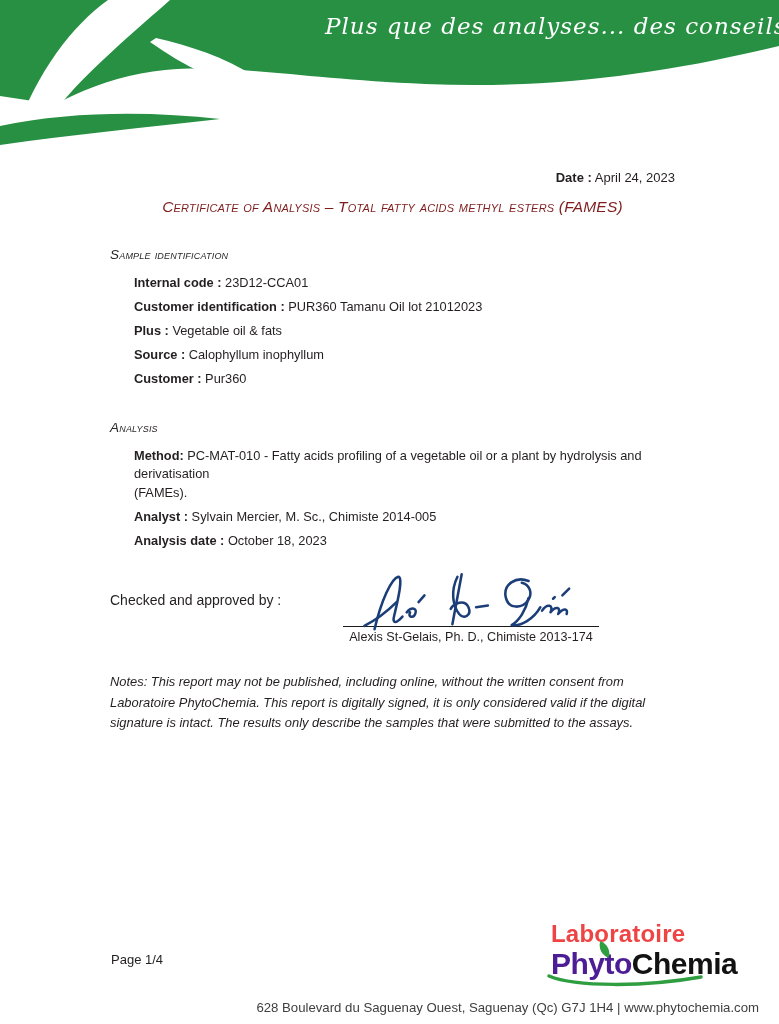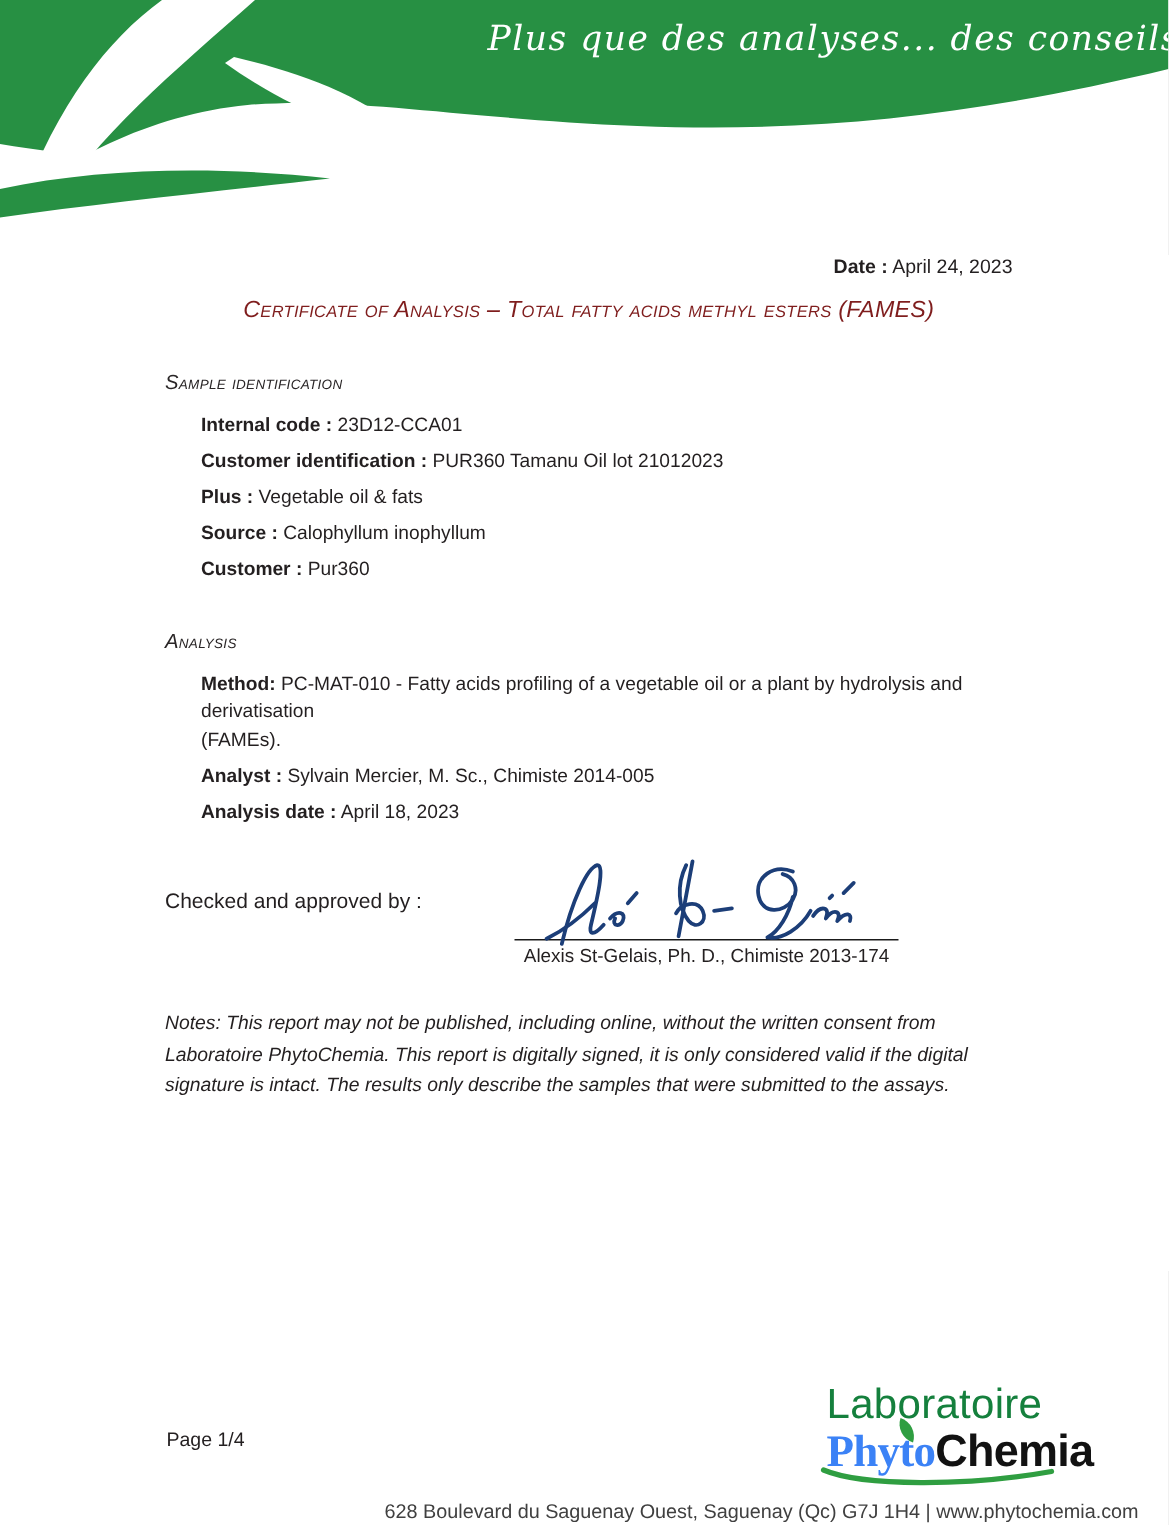--- a/index.html
+++ b/index.html
@@ -36,23 +36,23 @@
   .sig-block{width:256px;flex:none;}
   .sig-svg{display:block;margin-bottom:-10px;position:relative;z-index:2;}
   .sig-name{
     border-top:1.6px solid #1a1a1a;text-align:center;font-size:12.6px;
     padding-top:3px;position:relative;z-index:1;
   }
   .notes{font-style:italic;font-size:12.9px;line-height:1.58;margin-top:28px;width:552px;}
   
   .page-num{position:absolute;left:111px;top:952px;font-size:13px;}
   .logo{position:absolute;left:551px;top:920px;width:218px;}
-  .logo-line1{font-size:28px;color:#15803d;letter-spacing:.2px;}
+  .logo-line1{font-size:24px;color:#ef4444;letter-spacing:.2px;font-weight:bold;}
   .logo-line2{font-size:30px;font-weight:bold;position:relative;line-height:1.05;letter-spacing:-.5px;}
-  .lg-green{color:#3b82f6;font-family:Liberation Serif, serif;}
+  .lg-green{color:#4c1d95;}
   .lg-black{color:#121212;}
   .logo-leaf{
     position:absolute;left:47px;top:-5px;width:13px;height:13px;background:#2f9e41;
     border-radius:0 100% 0 100%;transform:rotate(18deg);
   }
   .logo-swoosh{position:absolute;left:-6px;bottom:-9px;}
   .address{position:absolute;right:20px;bottom:9px;font-size:13.2px;color:#404040;}
 </style>
 </head>
 <body>
@@ -108,21 +108,21 @@
       <span class="b">Method:</span>
       <span class="pre">PC-MAT-010 - Fatty acids profiling of a vegetable oil or a plant by hydrolysis and derivatisation
 (FAMEs).</span>
     </p>
     <p class="field">
       <span class="b">Analyst :</span>
       <span>Sylvain Mercier, M. Sc., Chimiste 2014-005</span>
     </p>
     <p class="field">
       <span class="b">Analysis date :</span>
-      <span>April 18, 2023</span>
+      <span>October 18, 2023</span>
     </p>
 
     <div class="approval">
       <div class="approval-label">Checked and approved by :</div>
       <div class="sig-block">
         <svg class="sig-svg" width="256" height="66" viewBox="0 0 256 78">
           <g fill="none" stroke="#1c3e78" stroke-width="3" stroke-linecap="round" stroke-linejoin="round">
             <path d="M2,66 C18,58 30,48 40,38"></path>
             <path d="M14,70 C22,36 34,10 42,8 C48,8 42,34 37,55 C35,63 39,64 47,55"></path>
             <path d="M52,50 C58,43 65,45 62,52 C60,57 53,56 56,50"></path>

